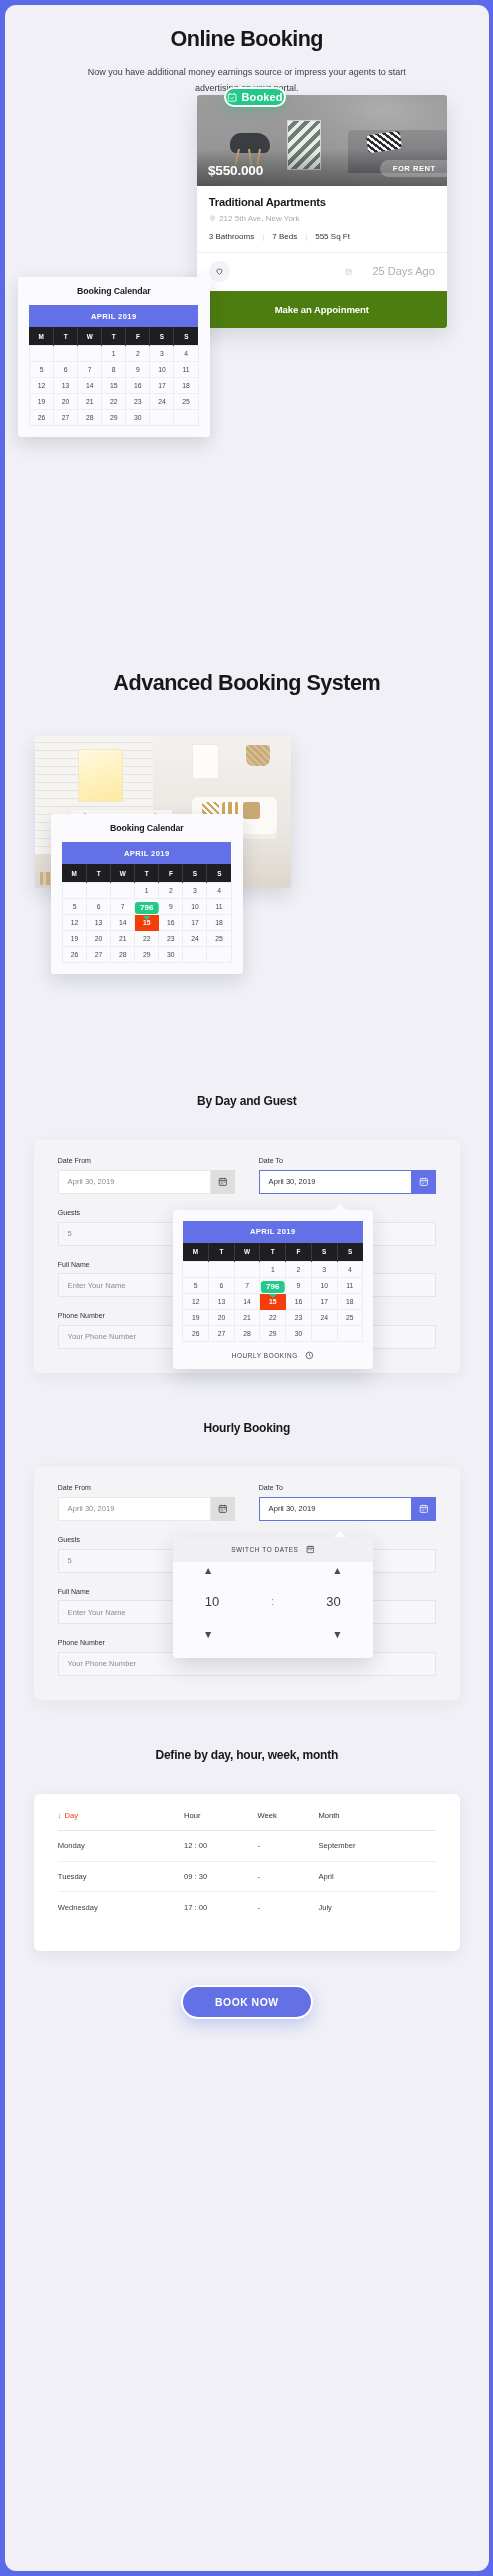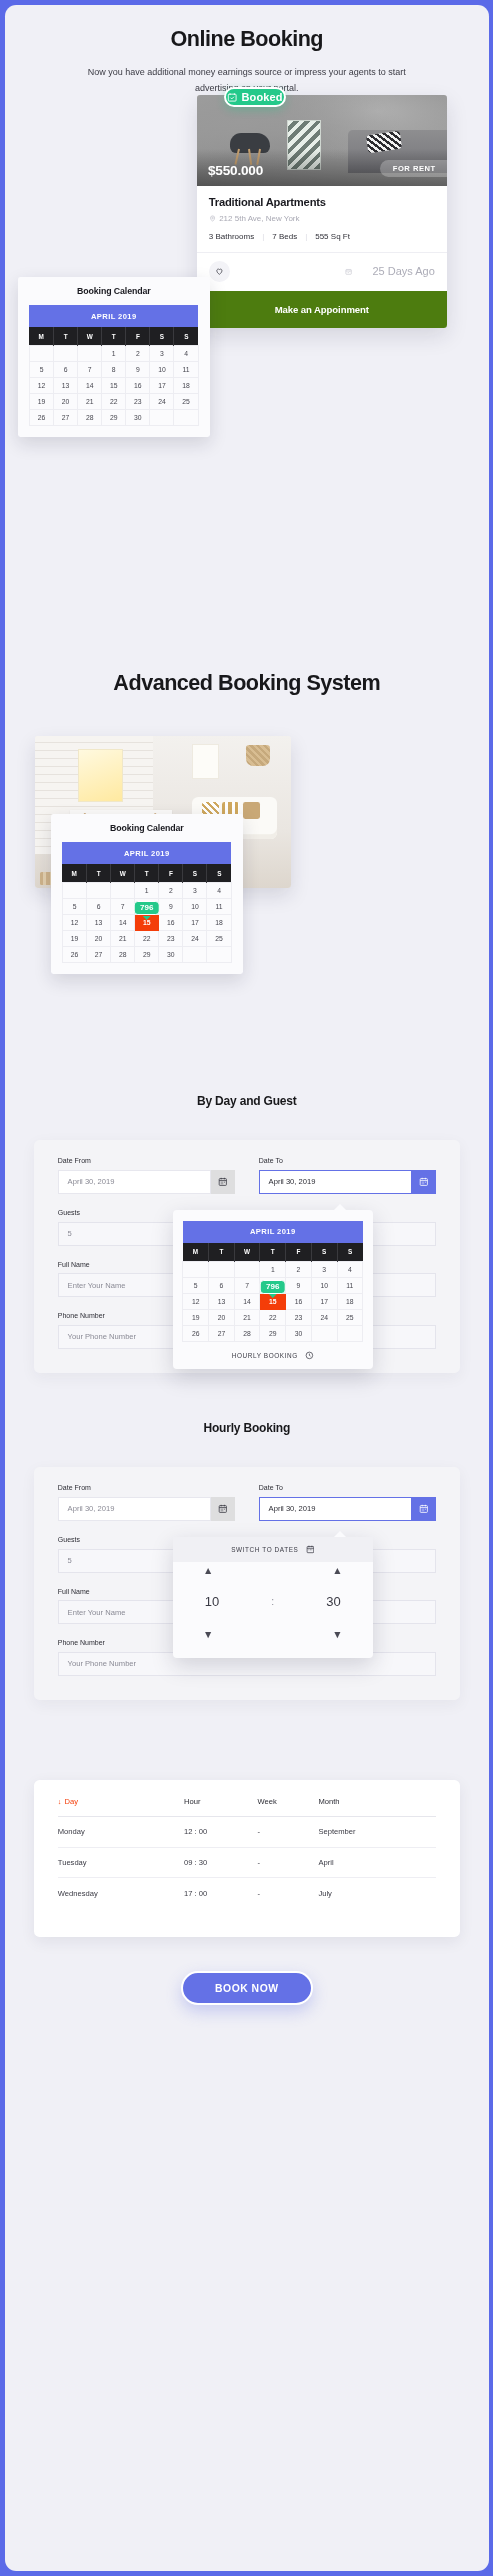--- a/index.html
+++ b/index.html
@@ -833,20 +833,21 @@
             <span class="tp-arrow">▼</span>
           </div>
         </div>
       </div>
     </div>
   </section>
 
   <div class="sp-60"></div>
 
   <section>
+    <h2 class="h3">Define by day, hour, week, month</h2>
     <div class="sp-40"></div>
     <div class="table-card">
       <table class="dtable">
         <thead>
           <tr>
             <th class="sorted">
               <span class="sort-arrow">↓</span><span>Day</span>
             </th>
             <th>Hour</th>
             <th>Week</th>

